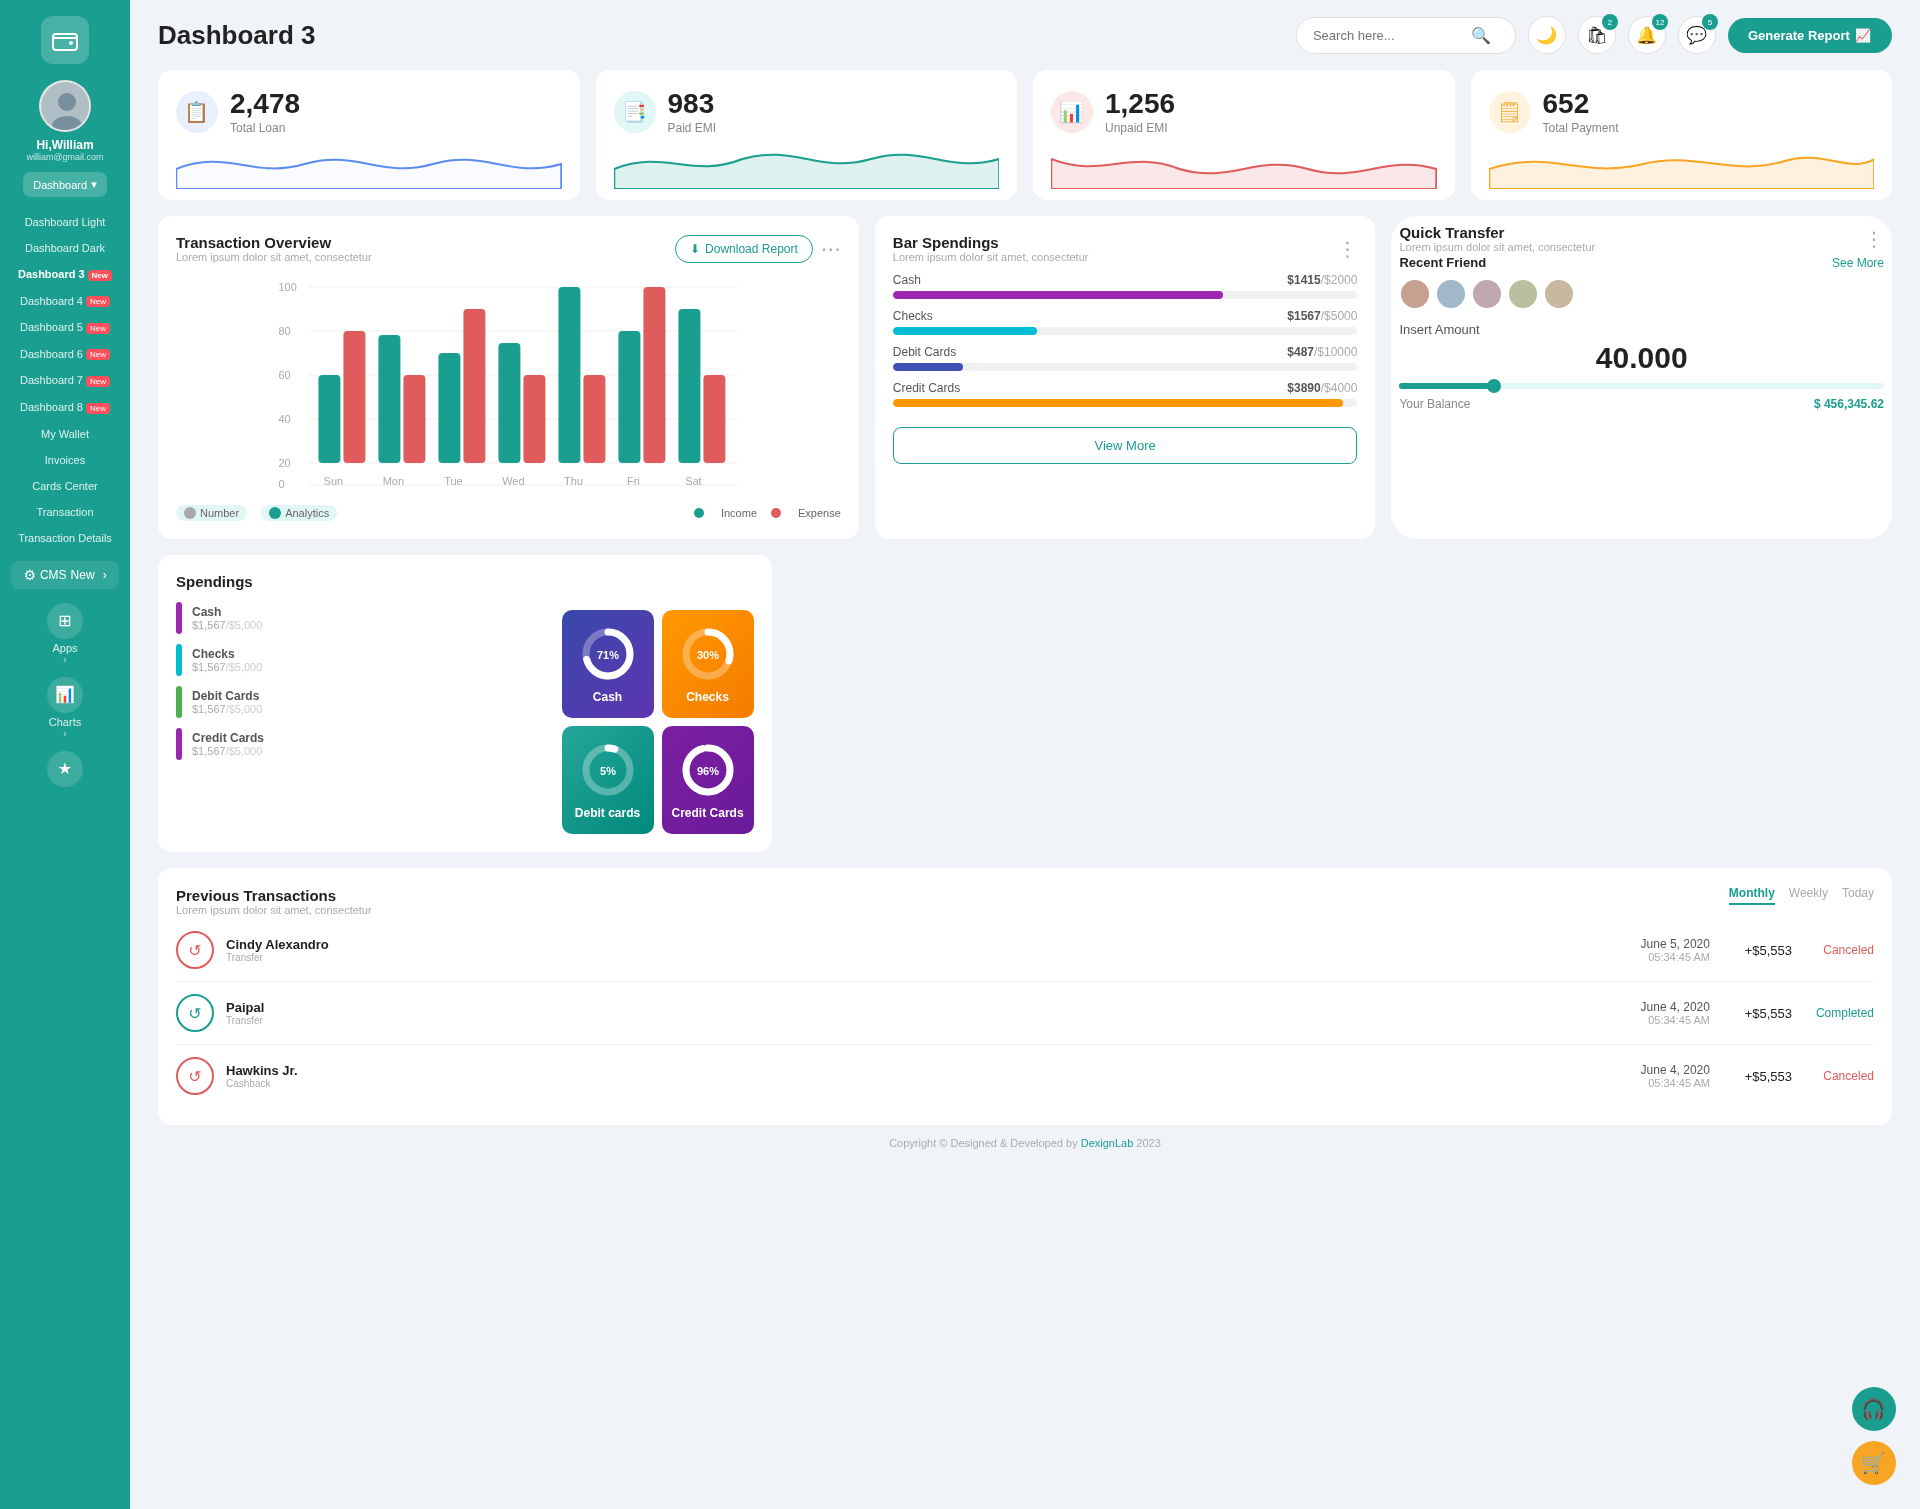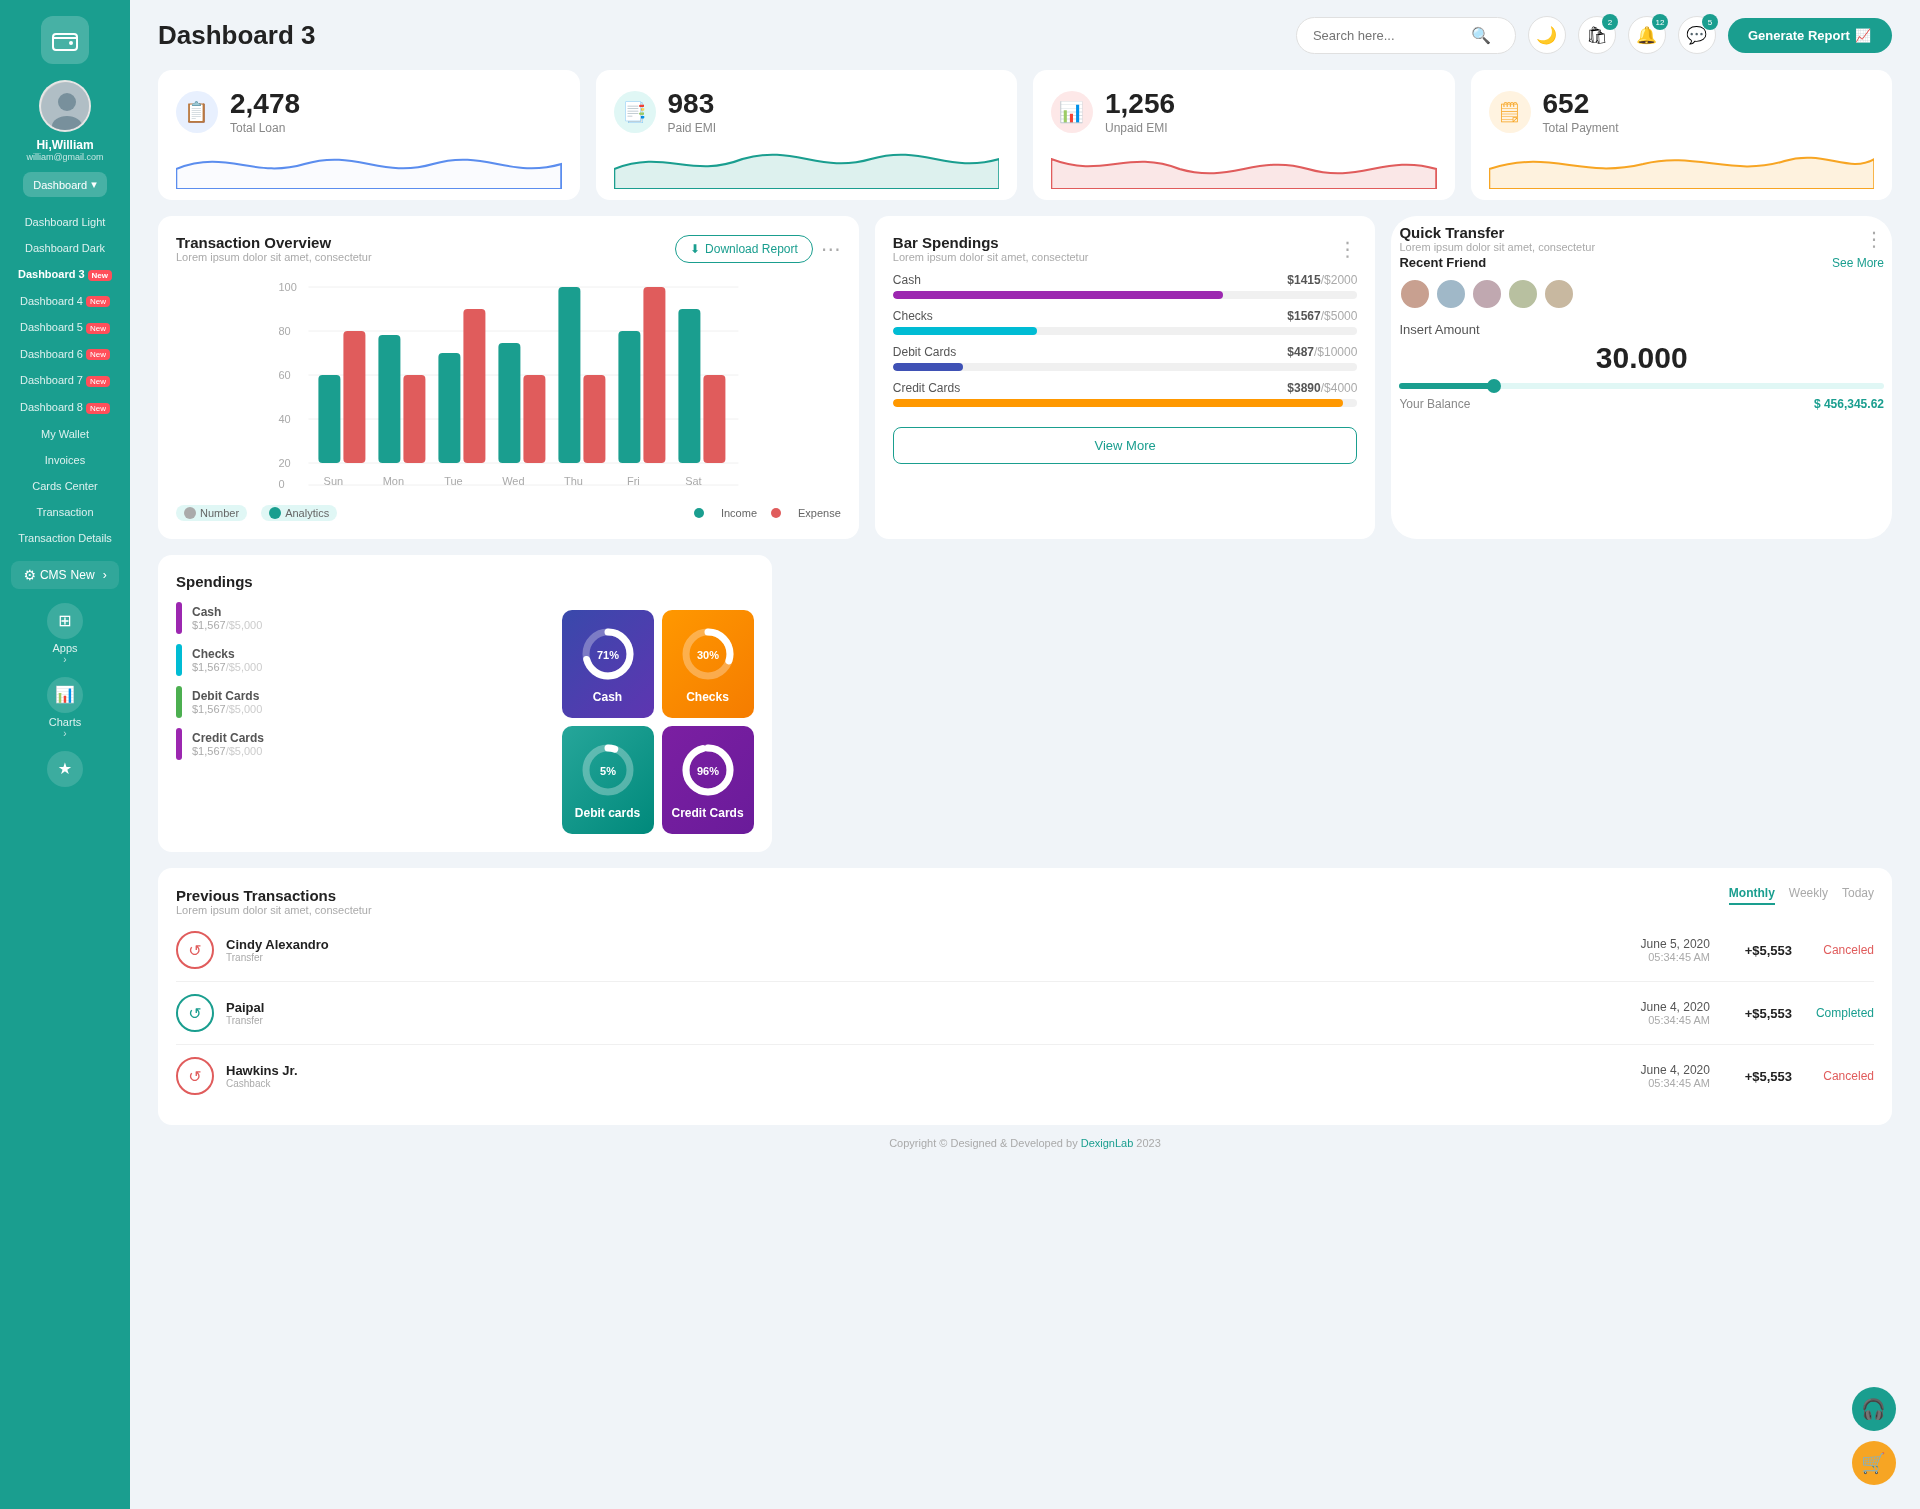--- a/index.html
+++ b/index.html
@@ -322,21 +322,21 @@
     .tab-btn { font-size: 12px; color: #aaa; cursor: pointer; padding-bottom: 3px; }
     .tab-btn.active { color: #1a9e8f; border-bottom: 2px solid #1a9e8f; font-weight: 700; }
     .txn-row { display: flex; align-items: center; gap: 12px; padding: 12px 0; border-bottom: 1px solid #f0f0f0; }
     .txn-row:last-child { border-bottom: none; }
     .txn-icon { width: 38px; height: 38px; border-radius: 50%; border: 2px solid #e05c5c; display: flex; align-items: center; justify-content: center; color: #e05c5c; font-size: 16px; flex-shrink: 0; }
     .txn-icon.green { border-color: #1a9e8f; color: #1a9e8f; }
     .txn-name { font-size: 13px; font-weight: 700; color: #222; }
     .txn-type { font-size: 10px; color: #aaa; }
     .txn-date { font-size: 12px; color: #555; flex: 1; text-align: left; }
     .txn-time { font-size: 11px; color: #aaa; }
-    .txn-amount { font-size: 13px; font-weight: 700; color: #222; min-width: 70px; text-align: right; }
+    .txn-amount { font-size: 13px; font-weight: 400; color: #222; min-width: 70px; text-align: right; }
     .txn-status { font-size: 12px; min-width: 70px; text-align: right; }
     .txn-status.canceled { color: #e05c5c; }
     .txn-status.completed { color: #1a9e8f; }
 
     
     .footer { text-align: center; padding: 12px; font-size: 11px; color: #aaa; }
     .footer a { color: #1a9e8f; text-decoration: none; }
 
     
     .fab-area { position: fixed; bottom: 24px; right: 24px; display: flex; flex-direction: column; gap: 10px; }
@@ -636,21 +636,21 @@
           <span class="see-more">See More</span>
         </div>
         <div class="friend-avatars">
           <div class="friend-avatar" style="background:#c8a090;"></div>
           <div class="friend-avatar" style="background:#a0b8c8;"></div>
           <div class="friend-avatar" style="background:#c0a8b0;"></div>
           <div class="friend-avatar" style="background:#b8c0a0;"></div>
           <div class="friend-avatar" style="background:#c8b8a0;"></div>
         </div>
         <div class="insert-label">Insert Amount</div>
-        <div class="insert-amount">30.000</div>
+        <div class="insert-amount">40.000</div>
         <div class="slider-track">
           <div class="slider-fill"></div>
           <div class="slider-thumb"></div>
         </div>
         <div class="balance-row">
           <span>Your Balance</span>
           <span class="balance-amount">$ 456,345.62</span>
         </div>
       </div>
     </div>

